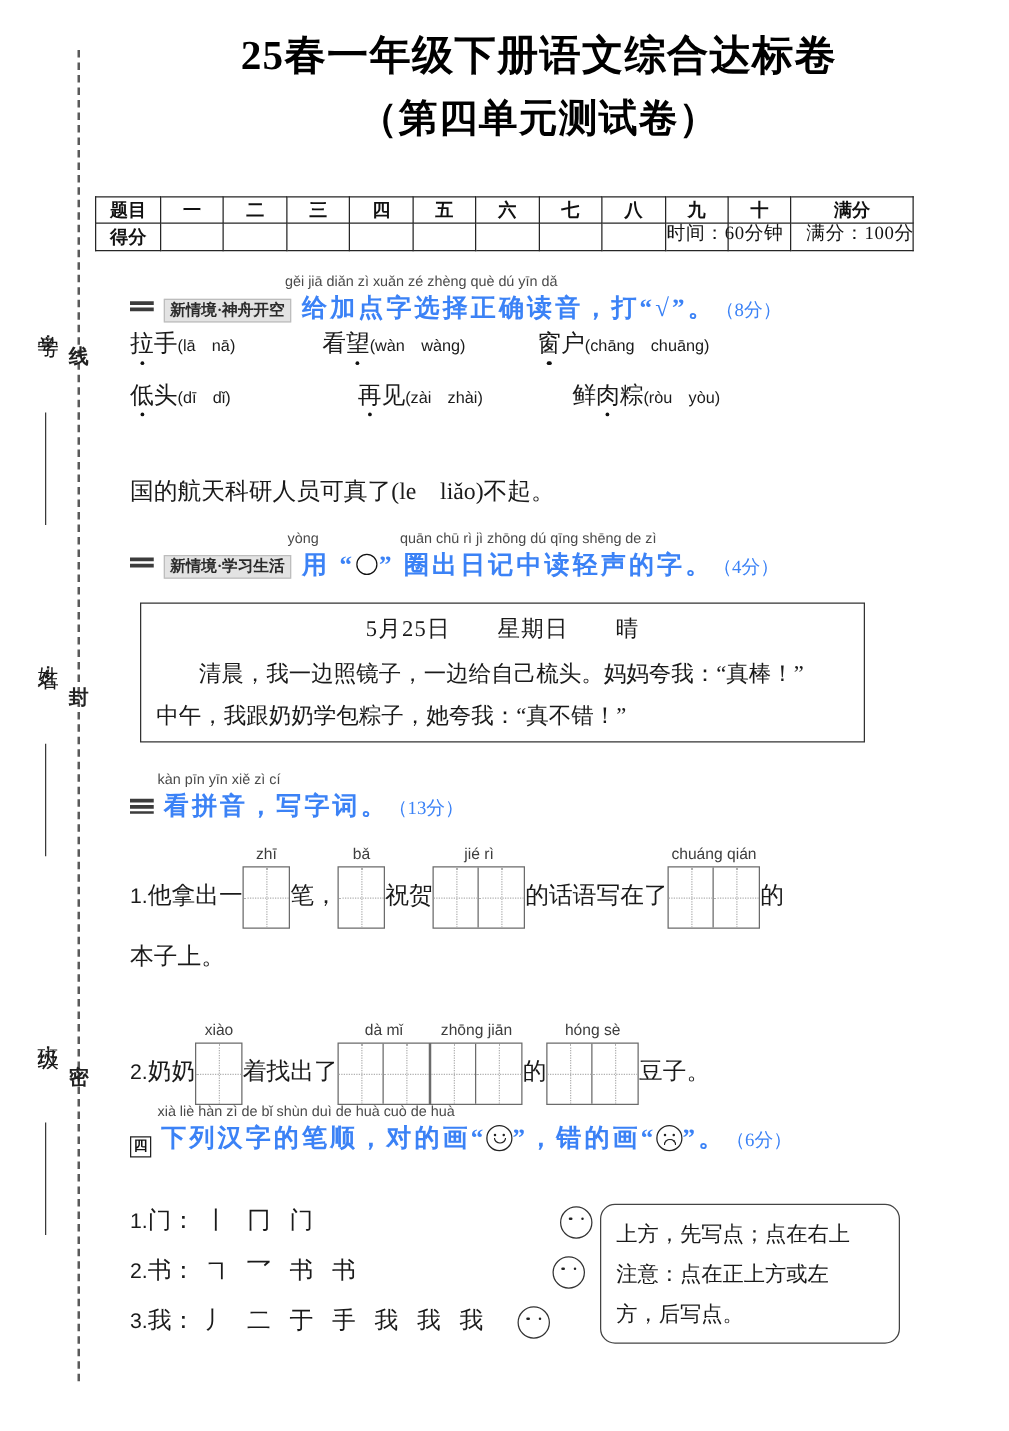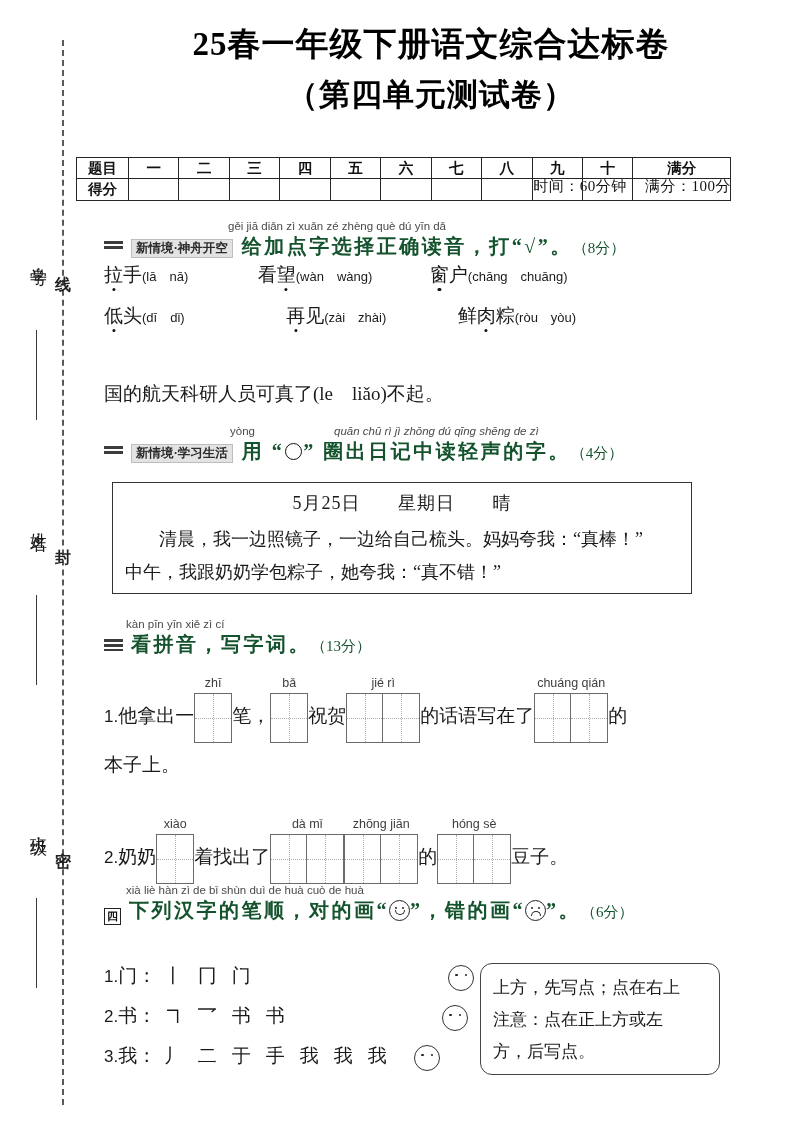--- a/index.html
+++ b/index.html
@@ -92,21 +92,21 @@
     background: #e3e3e3;
     border: 1px solid #bdbdbd;
     padding: 0px 4px;
     font-size: 12.5px; font-weight: bold;
     color: #2b2b2b; letter-spacing: 0px;
     margin-right: 5px;
     font-family: "Liberation Serif", serif;
   }
   .q-title {
     display: inline-block;
-    font-size: 20px; font-weight: bold; color: #14532d;
+    font-size: 20px; font-weight: bold; color: #3b82f6;
     letter-spacing: 2.5px;
   }
   .pts { font-size: 15px; font-weight: normal; letter-spacing: 0; }
 
   
   .ruby-row { position: absolute; font-size: 11.5px; color: #4a4a4a;
               font-family: "Liberation Sans", sans-serif; white-space: nowrap;}
 
   
   .wrow { position: absolute; left: 104px; font-size: 19px; white-space: nowrap;
@@ -299,21 +299,21 @@
     <span style="display:inline-block;width:62px"></span>
     <span class="wterm">鲜<span class="dotted">肉</span>粽<span class="py">(ròu　yòu)</span></span>
   </div>
 
   <div class="para" style="top:340px;">
     <span class="ind"></span><br>
     <span>国的航天科研人员可真了(le　liǎo)不起。</span>
   </div>
 
   <div class="ruby-row" style="left:230px; top:425px;">yòng</div>
-  <div class="ruby-row" style="left:334px; top:425px;font-style:italic;">quān chū  rì   jì zhōng dú qīng shēng de  zì</div>
+  <div class="ruby-row" style="left:320px; top:425px;">quān chū  rì   jì zhōng dú qīng shēng de  zì</div>
   <div class="sec" style="top:438px;">
     <span class="num-badge bars"><i></i><i></i></span>
     <span class="ctx-badge">新情境·学习生活</span>
     <span class="q-title"><span>用 “</span><span class="circle-o"></span><span>” 圈出日记中读轻声的字。</span><span class="pts">（4分）</span></span>
   </div>
 
   <div class="diary">
     <div class="diary-head">
       <span>5月25日</span>
       <span>星期日</span>

